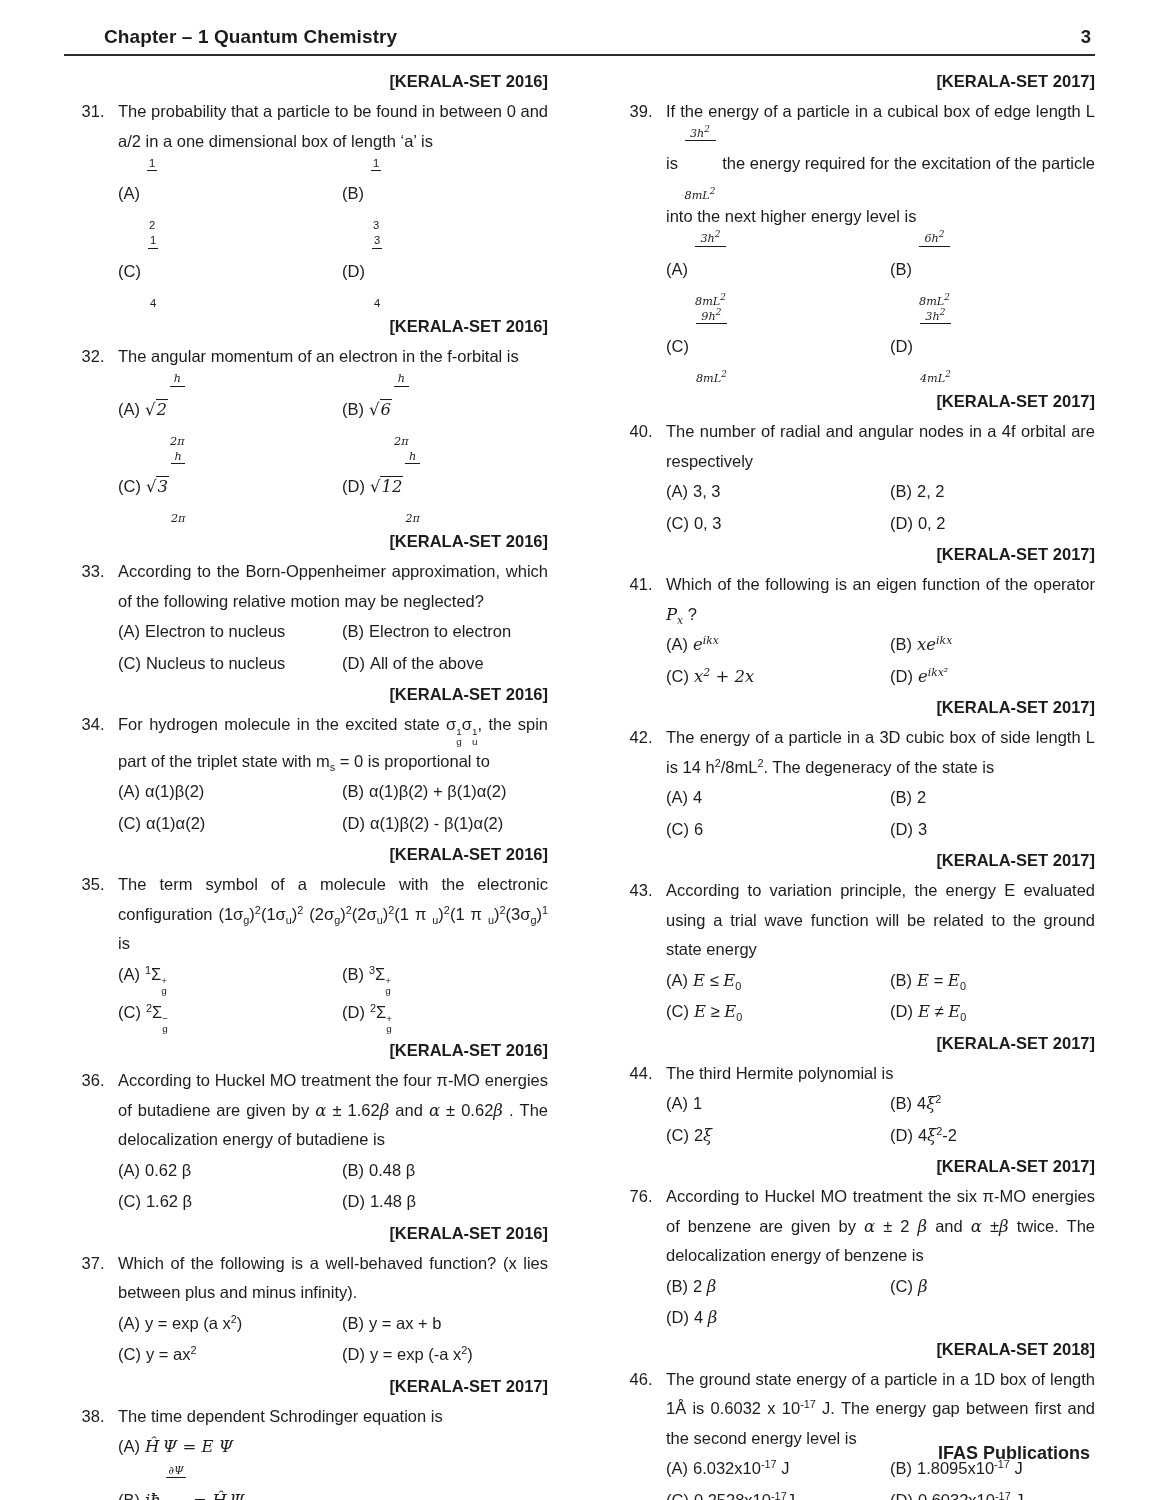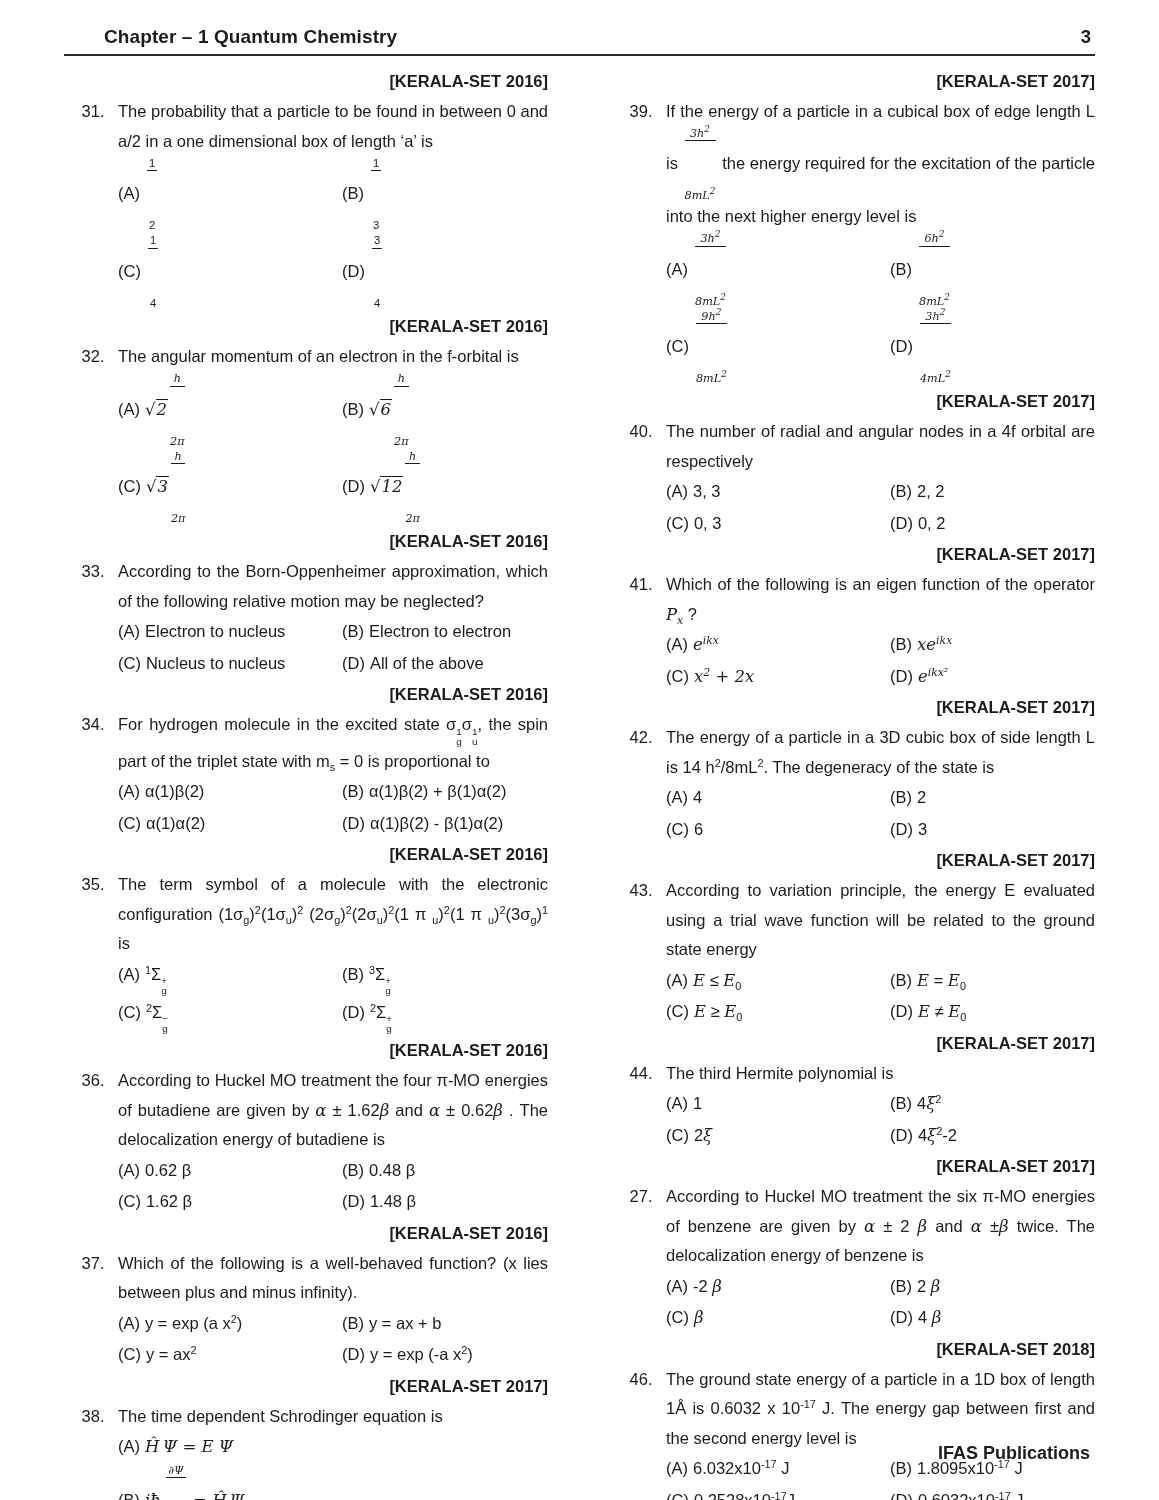--- a/index.html
+++ b/index.html
@@ -266,25 +266,24 @@
         <div class="qbody">The third Hermite polynomial is</div>
       </div>
       <div class="opts">
         <div class="opt"><span class="olabel">(A)</span><span class="oval">1</span></div>
         <div class="opt"><span class="olabel">(B)</span><span class="oval">4<span class="m">ξ</span><sup>2</sup></span></div>
         <div class="opt"><span class="olabel">(C)</span><span class="oval">2<span class="m">ξ</span></span></div>
         <div class="opt"><span class="olabel">(D)</span><span class="oval">4<span class="m">ξ</span><sup>2</sup>-2</span></div>
       </div>
       <div class="src">[KERALA-SET 2017]</div>
       <div class="qrow">
-        <span class="qnum">27.</span>
+        <span class="qnum">76.</span>
         <div class="qbody">According to Huckel MO treatment the six π-MO energies of benzene are given by <span class="m">α</span> ± 2 <span class="m">β</span> and <span class="m">α</span> ±<span class="m">β</span> twice. The delocalization energy of benzene is</div>
       </div>
       <div class="opts">
-        <div class="opt"><span class="olabel">(A)</span><span class="oval">-2 <span class="m">β</span></span></div>
         <div class="opt"><span class="olabel">(B)</span><span class="oval">2 <span class="m">β</span></span></div>
         <div class="opt"><span class="olabel">(C)</span><span class="oval"><span class="m">β</span></span></div>
         <div class="opt"><span class="olabel">(D)</span><span class="oval">4 <span class="m">β</span></span></div>
       </div>
       <div class="src">[KERALA-SET 2018]</div>
       <div class="qrow">
         <span class="qnum">46.</span>
         <div class="qbody">The ground state energy of a particle in a 1D box of length 1Å is 0.6032 x 10<sup>-17</sup> J. The energy gap between first and the second energy level is</div>
       </div>
       <div class="opts">

